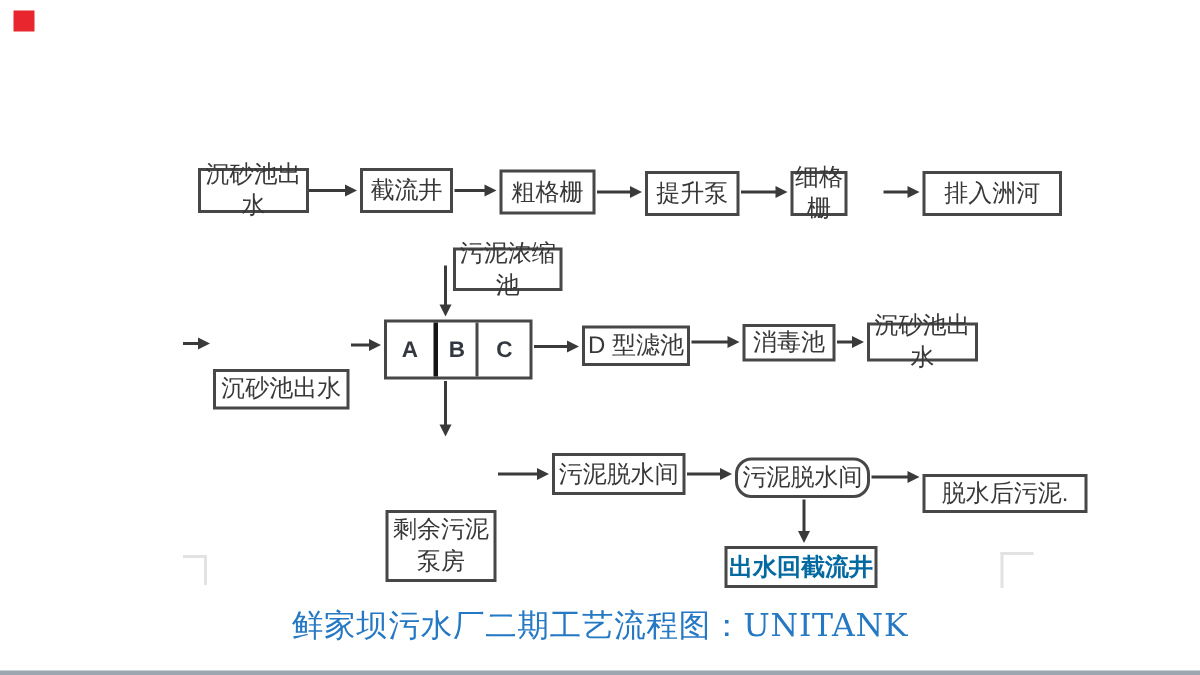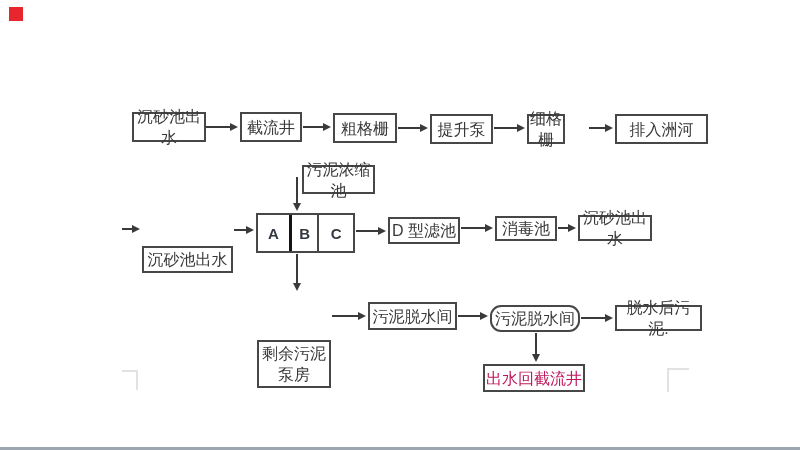--- a/index.html
+++ b/index.html
@@ -72,25 +72,25 @@
       <div class="node" style="left: 257px; top: 292px; width: 74px; height: 48px; border-color: rgb(71, 71, 71); margin-top: 48px;">
         <span class="lbl" style="color: rgb(56, 56, 56);">剩余污泥
 泵房</span>
       </div>
       <div class="node" style="left: 368px; top: 302px; width: 89px; height: 28px; border-color: rgb(71, 71, 71);">
         <span class="lbl" style="color: rgb(56, 56, 56);">污泥脱水间</span>
       </div>
       <div class="node" style="left: 490px; top: 305px; width: 90px; height: 27px; border-color: rgb(71, 71, 71); border-radius: 11px;">
         <span class="lbl" style="color: rgb(56, 56, 56);">污泥脱水间</span>
       </div>
-      <div class="node" style="left: 615px; top: 305px; width: 87px; height: 26px; border-color: rgb(71, 71, 71);">
+      <div class="node" style="left: 615px; top: 316px; width: 110px; height: 26px; border-color: rgb(71, 71, 71);">
         <span class="lbl" style="color: rgb(56, 56, 56);">脱水后污泥.</span>
       </div>
       <div class="node" style="left: 483px; top: 364px; width: 102px; height: 28px; border-color: rgb(71, 71, 71);">
-        <span class="lbl" style="color: #be185d;">出水回截流井</span>
+        <span class="lbl" style="color: #0369a1; font-weight: bold;">出水回截流井</span>
       </div>
       <div class="unitank" style="left: 256px; top: 213px; width: 99px; height: 40px; border-color: rgb(71, 71, 71);">
         <div class="ucell divider-thick" style="width: 35px;">A</div>
         <div class="ucell divider-thin" style="width: 29px;">B</div>
         <div class="ucell" style="width: 35px;">C</div>
       </div>
       <div class="arrow right" style="left: 206px; top: 123px; width: 32px; height: 8px;">
         <div class="shaft" style="background: rgb(58, 58, 58); width: 26px;"></div>
         <div class="head"></div>
       </div>
@@ -150,14 +150,15 @@
         <div class="shaft" style="background: rgb(58, 58, 58); height: 31px;"></div>
         <div class="head"></div>
       </div>
       <div class="arrow down" style="left: 532px; top: 333px; width: 8px; height: 29px;">
         <div class="shaft" style="background: rgb(58, 58, 58); height: 23px;"></div>
         <div class="head"></div>
       </div>
       <div class="corner-mark top-right" style="left: 122px; top: 370px; width: 16px; height: 20px;"></div>
       <div class="corner-mark top-left" style="left: 667px; top: 368px; width: 22px; height: 24px;"></div>
     </div>
+  <div id="caption" style="color: rgb(37, 120, 196);">鲜家坝污水厂二期工艺流程图：UNITANK</div>
   <div id="bottom-bar" style="height: 3px; background: rgb(155, 166, 176);"></div>
 </div>
 
 </body></html>

